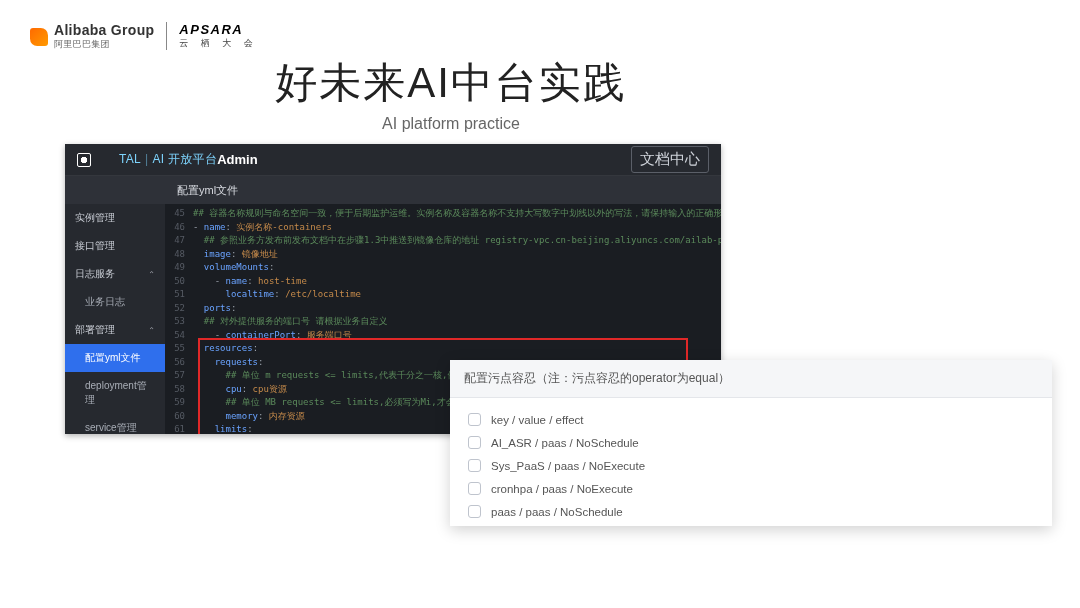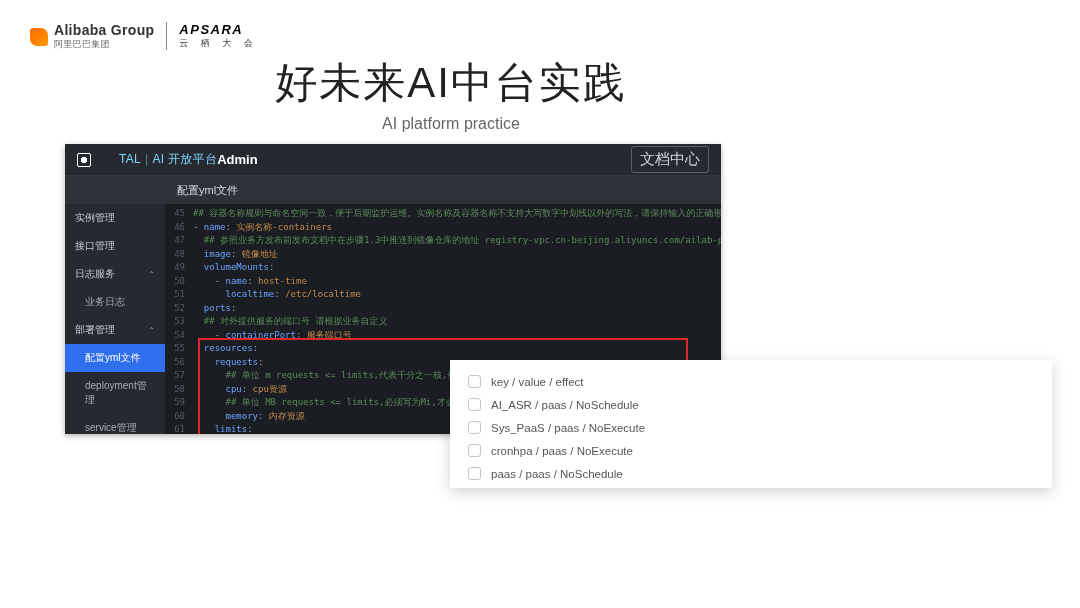--- a/index.html
+++ b/index.html
@@ -167,20 +167,21 @@
 :<span class="str"></span>
 
 - :
 </div>
       <div class="red-box" style="left:33px; top:134px; width:490px; height:150px;"></div>
     </div>
   </div>
 </div>
 
 <div class="panel-tol">
+  <div class="tol-header">配置污点容忍（注：污点容忍的operator为equal）</div>
   <div class="tol-body" id="tol-body">
       <div class="tol-row">
         <span class="tol-check"></span>
         <span>key / value / effect</span>
       </div>
       <div class="tol-row">
         <span class="tol-check"></span>
         <span>AI_ASR / paas / NoSchedule</span>
       </div>
       <div class="tol-row">

